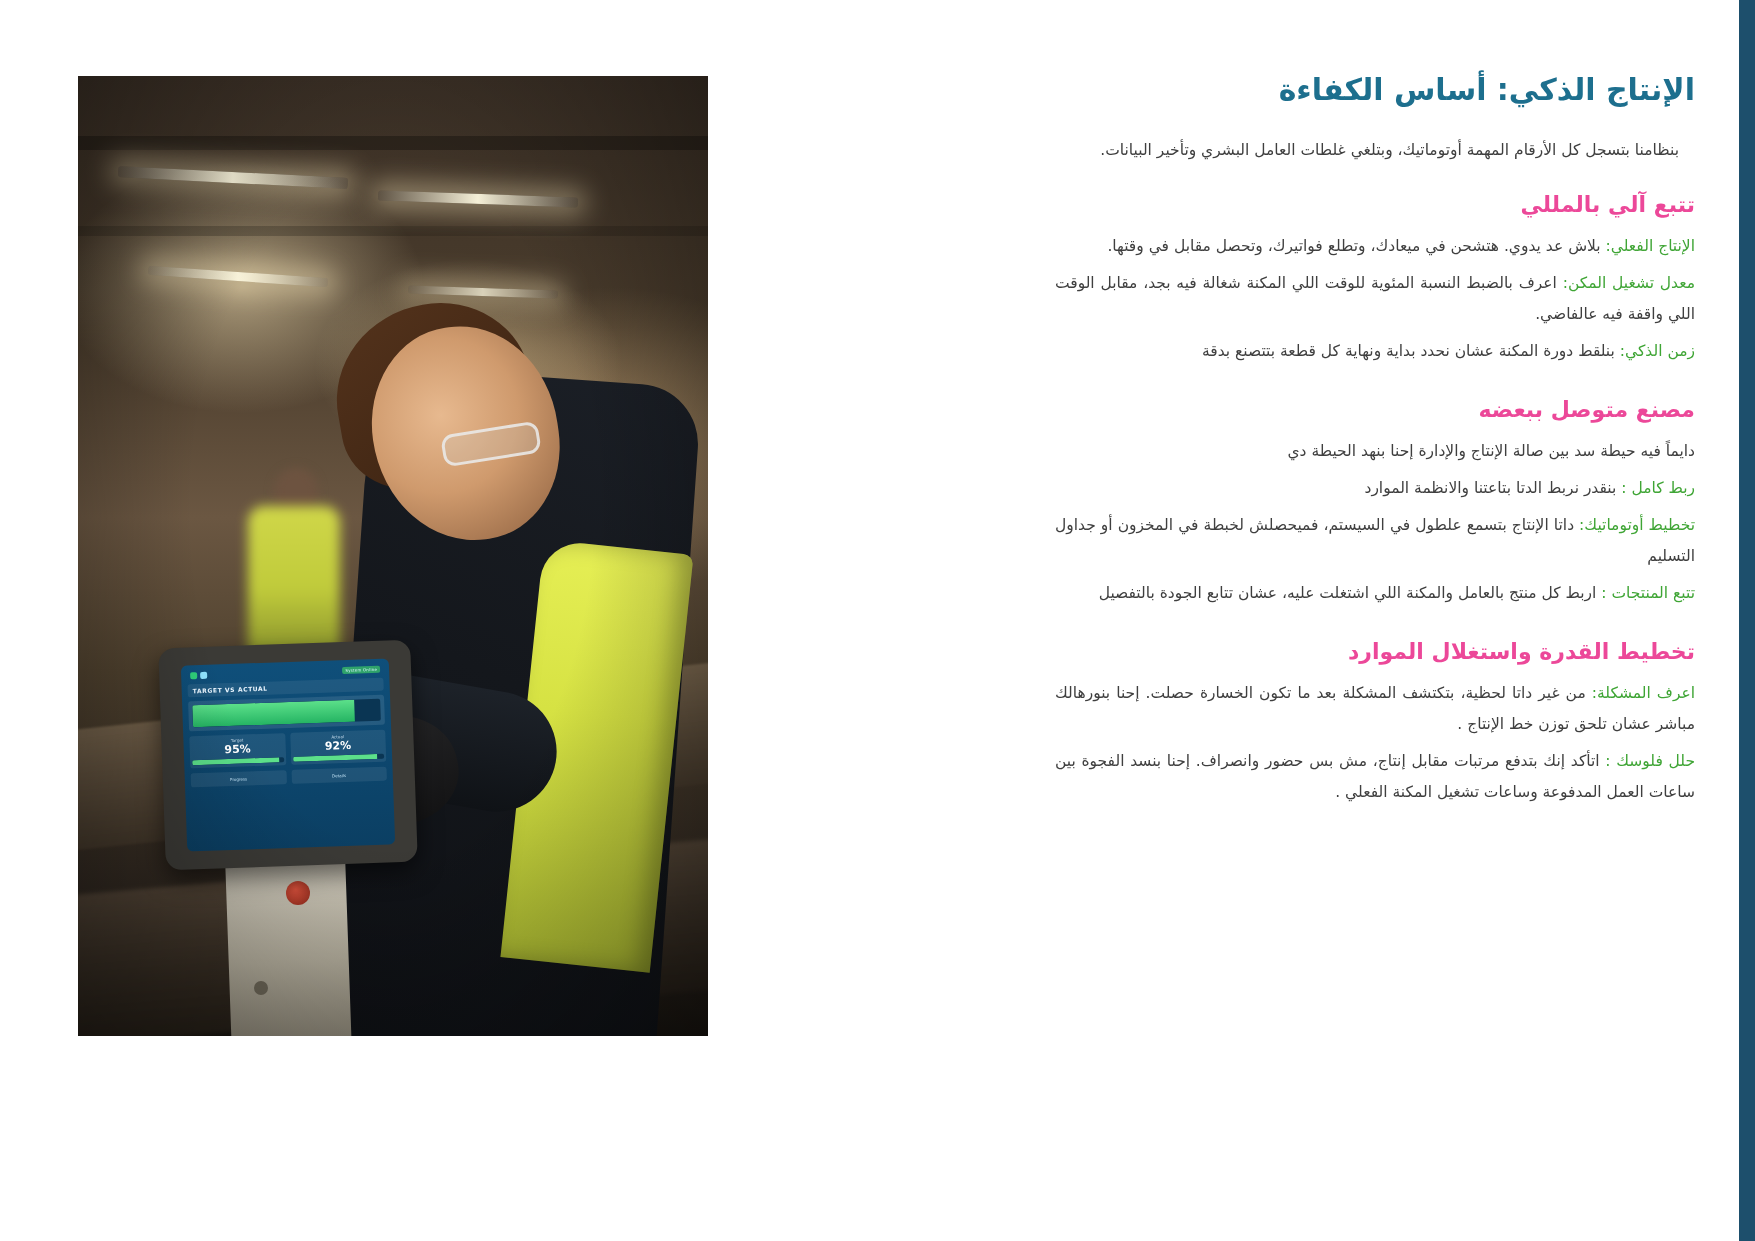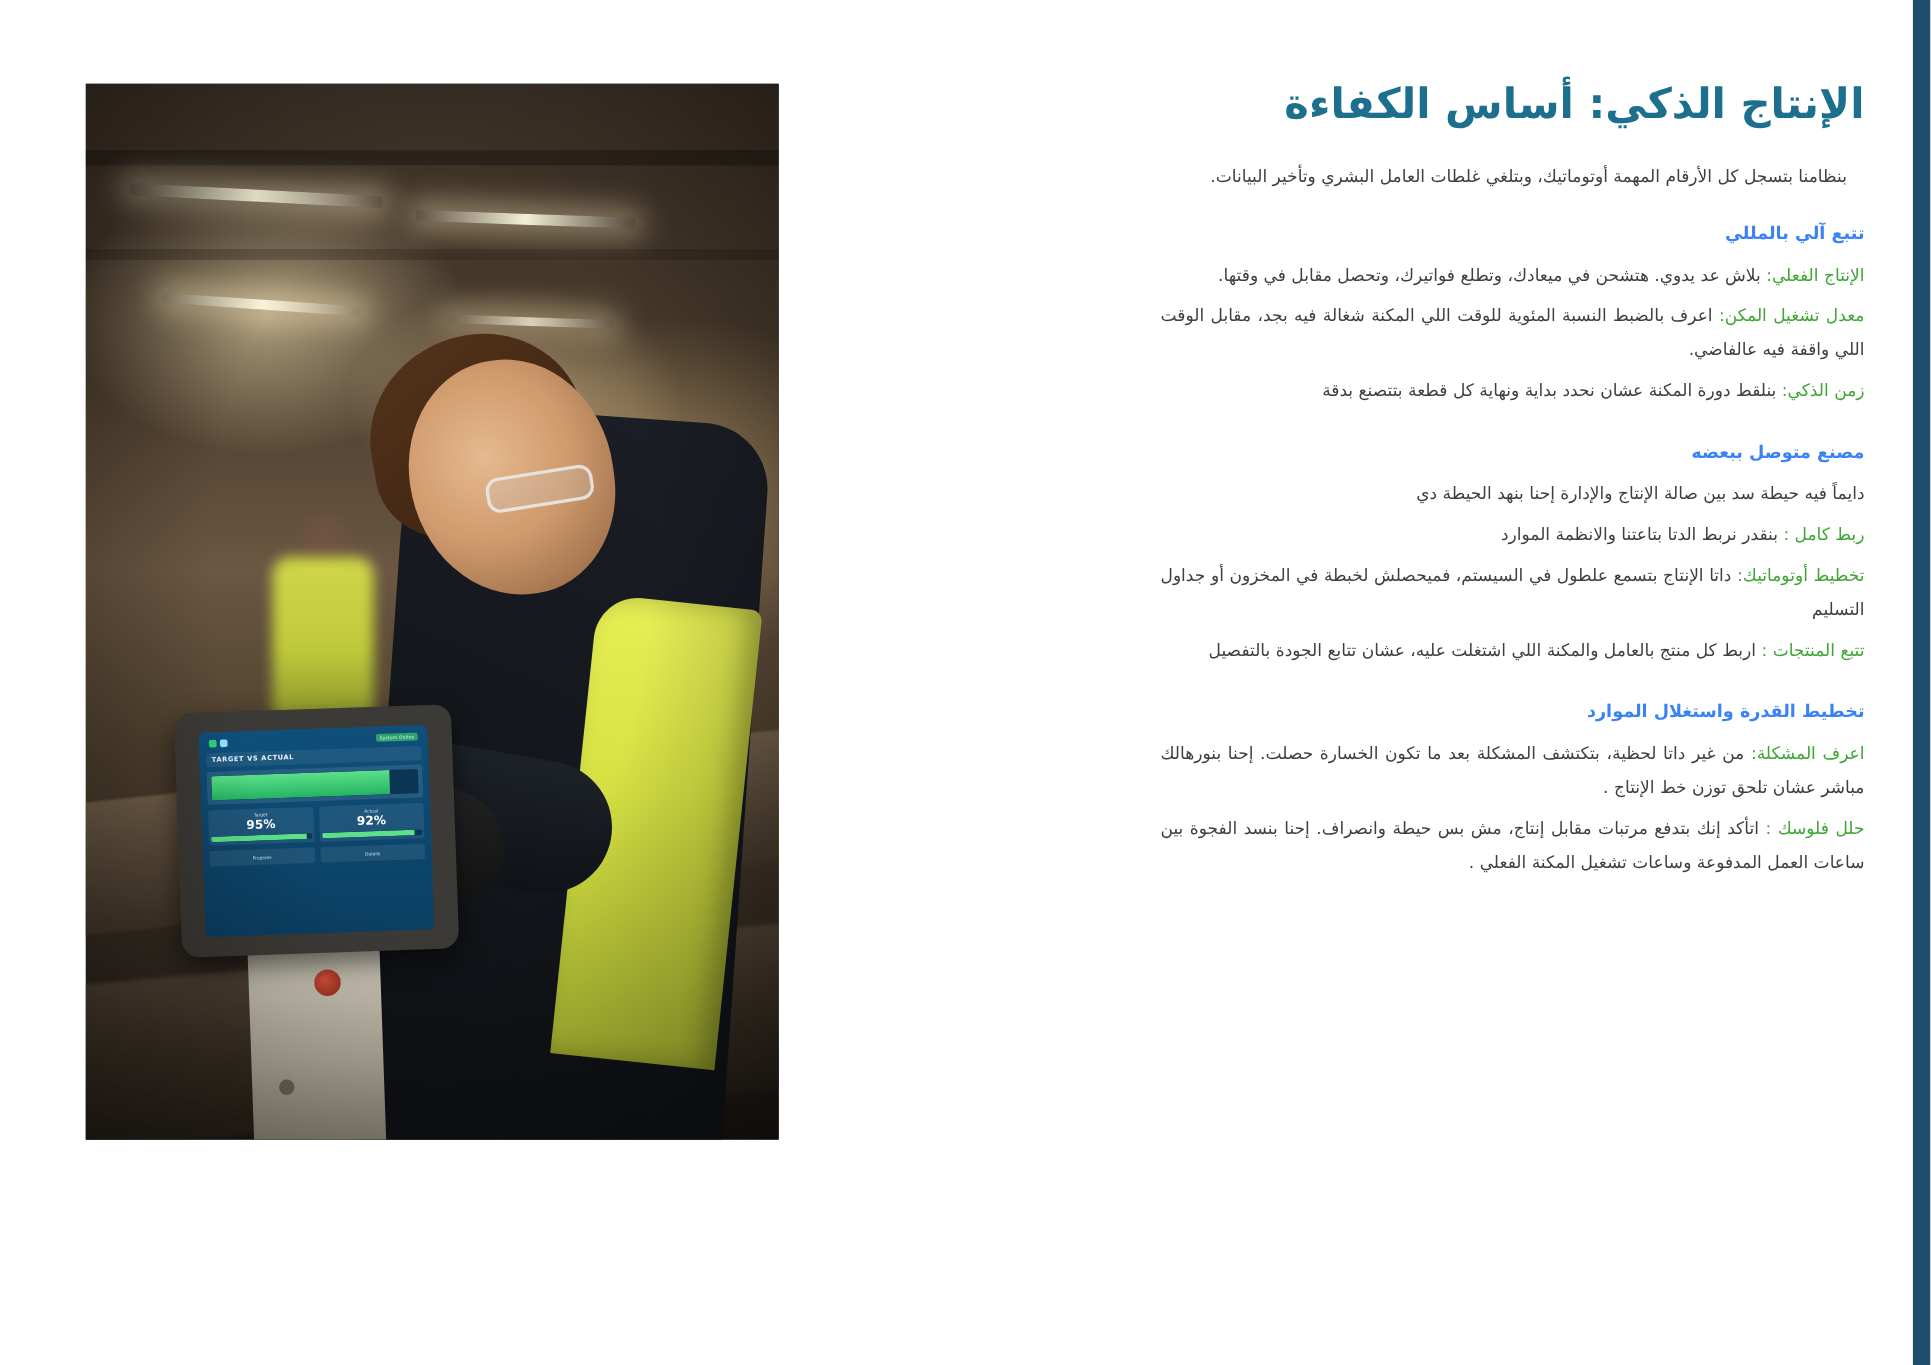--- a/index.html
+++ b/index.html
@@ -324,35 +324,35 @@
   
   .content {
     position: absolute;
     right: 60px;
     top: 70px;
     width: 640px;
     text-align: right;
   }
   .doc-title {
     color: #1d6f8e;
-    font-size: 38px;
+    font-size: 30px;
     font-weight: bold;
     margin: 0 0 26px 0;
     line-height: 1.3;
   }
   .intro {
     color: #3f3f3f;
     font-size: 15.5px;
     line-height: 2.0;
     text-align: justify;
     margin: 0 16px 26px 0;
   }
   .section-head {
-    color: #3b82f6;
-    font-size: 16px;
+    color: #ec4899;
+    font-size: 22px;
     font-weight: bold;
     margin: 0 0 14px 0;
   }
   .para {
     color: #3f3f3f;
     font-size: 15.5px;
     line-height: 2.0;
     text-align: justify;
     margin: 0 0 6px 0;
   }
@@ -468,17 +468,17 @@
       <span class="lead">تتبع المنتجات :</span><span> اربط كل منتج بالعامل والمكنة اللي اشتغلت عليه، عشان تتابع الجودة بالتفصيل</span>
     </p>
   </div>
 
   <div class="block">
     <h2 class="section-head">تخطيط القدرة واستغلال الموارد</h2>
     <p class="para">
       <span class="lead">اعرف المشكلة:</span><span> من غير داتا لحظية، بتكتشف المشكلة بعد ما تكون الخسارة حصلت. إحنا بنورهالك مباشر عشان تلحق توزن خط الإنتاج .</span>
     </p>
     <p class="para">
-      <span class="lead">حلل فلوسك :</span><span> اتأكد إنك بتدفع مرتبات مقابل إنتاج، مش بس حيطة وانصراف. إحنا بنسد الفجوة بين ساعات العمل المدفوعة وساعات تشغيل المكنة الفعلي .</span>
+      <span class="lead">حلل فلوسك :</span><span> اتأكد إنك بتدفع مرتبات مقابل إنتاج، مش بس حضور وانصراف. إحنا بنسد الفجوة بين ساعات العمل المدفوعة وساعات تشغيل المكنة الفعلي .</span>
     </p>
   </div>
 
 </div>
 
 </body></html>

